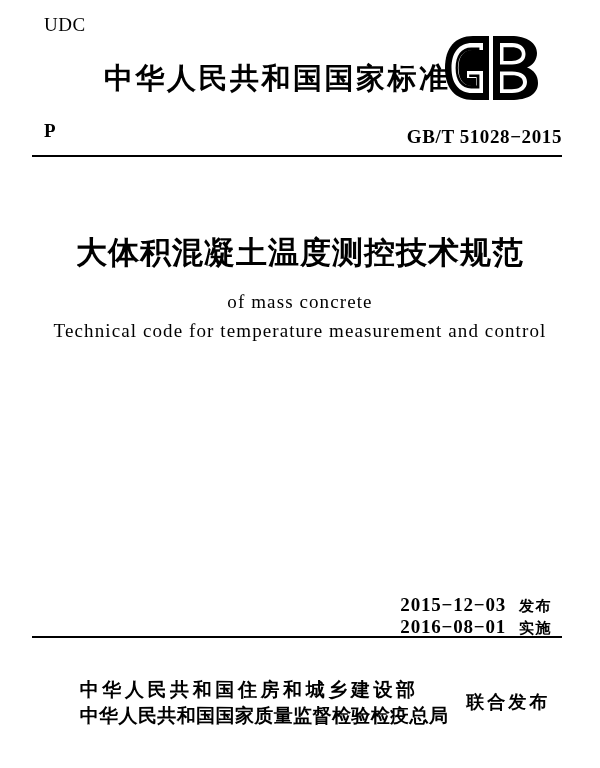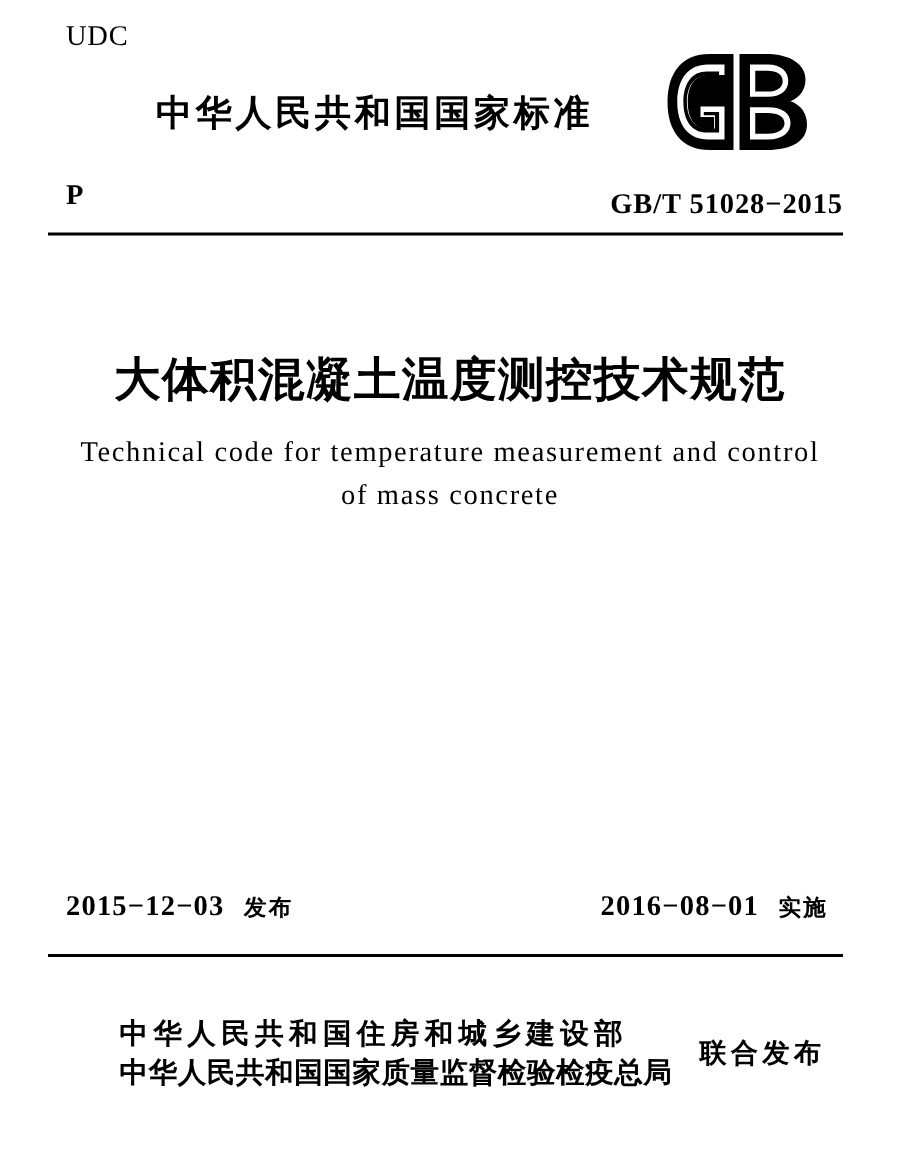--- a/index.html
+++ b/index.html
@@ -35,21 +35,21 @@
     letter-spacing: 0.5px;
   }
 
   
   .nat-standard {
     position: absolute;
     left: 104px;
     top: 59px;
     font-family: "DejaVu Sans", "Liberation Sans", sans-serif;
     font-weight: bold;
-    font-size: 24px;
+    font-size: 29px;
     letter-spacing: 2.5px;
     white-space: nowrap;
   }
 
   
   .gb-logo {
     position: absolute;
     left: 443px;
     top: 34px;
     width: 96px;
@@ -122,20 +122,21 @@
 
   
   .date-row {
     position: absolute;
     left: 44px;
     top: 594px;
     width: 508px;
     display: flex;
     justify-content: space-between;
     align-items: flex-end;
+    flex-direction: column;
   }
   .date-item {
     display: flex;
     align-items: baseline;
     white-space: nowrap;
   }
   .date-val {
     font-family: "Liberation Serif", "DejaVu Serif", serif;
     font-weight: bold;
     font-size: 19px;
@@ -202,22 +203,22 @@
   </div>
 
   <div class="class-letter">P</div>
   <div class="std-number">GB/T 51028−2015</div>
 
   <div class="rule-top"></div>
 
   <div class="title-cn">大体积混凝土温度测控技术规范</div>
 
   <div class="title-en">
+    <div>of mass concrete</div>
     <div>Technical code for temperature measurement and control</div>
-    <div>of mass concrete</div>
   </div>
 
   <div class="date-row">
     <div class="date-item">
       <span class="date-val">2015−12−03</span>
       <span class="date-label">发布</span>
     </div>
     <div class="date-item">
       <span class="date-val">2016−08−01</span>
       <span class="date-label">实施</span>

